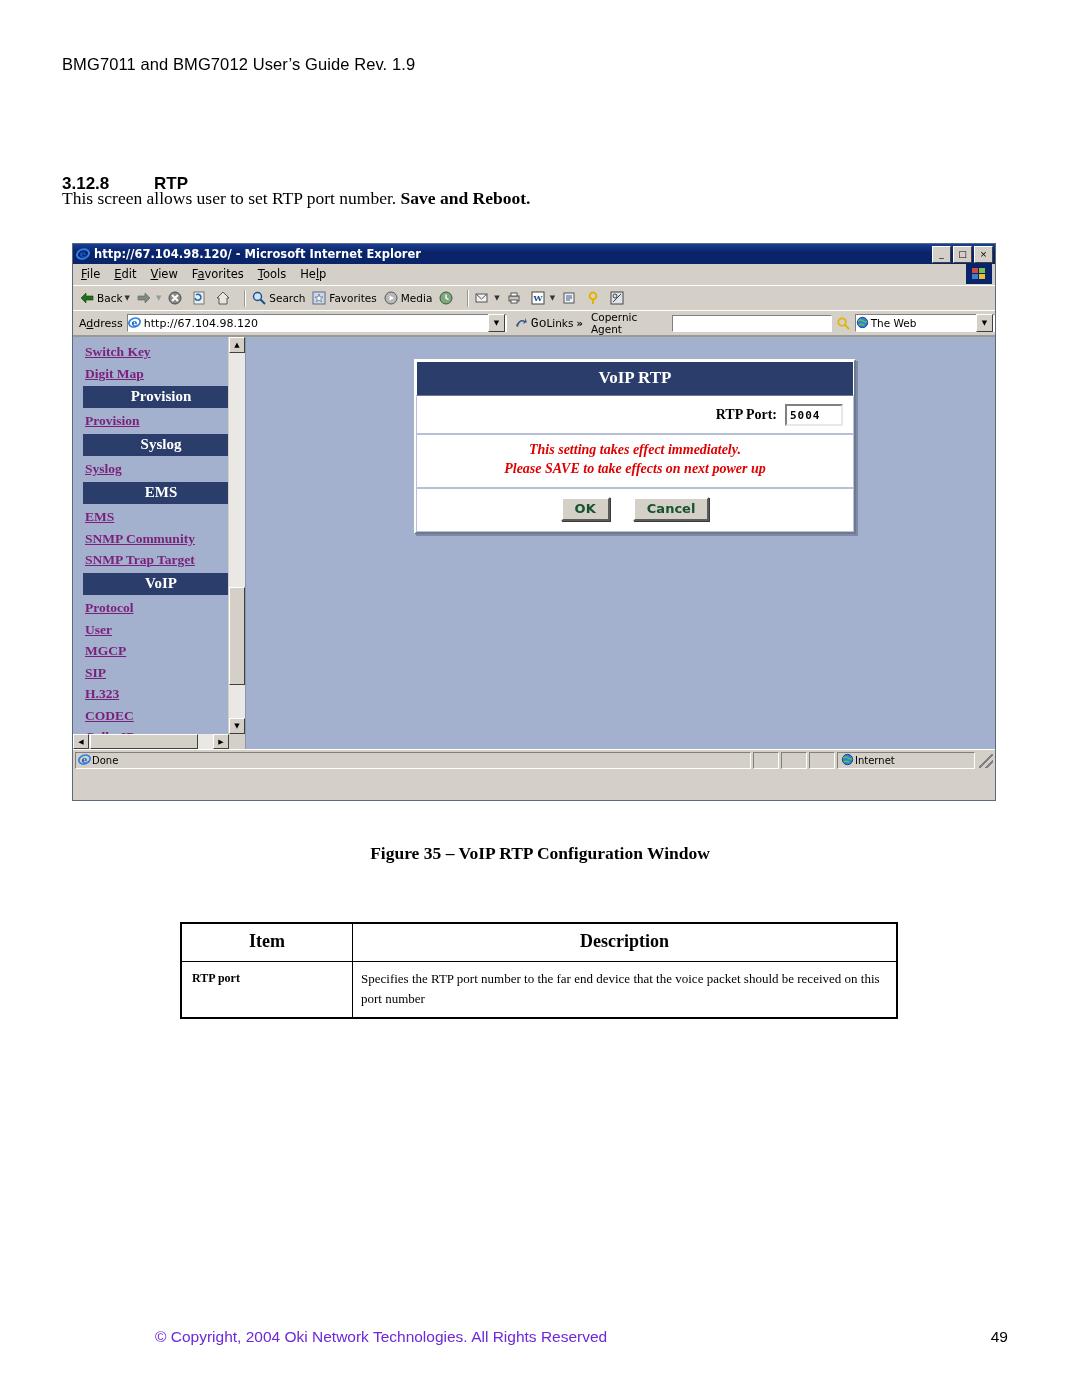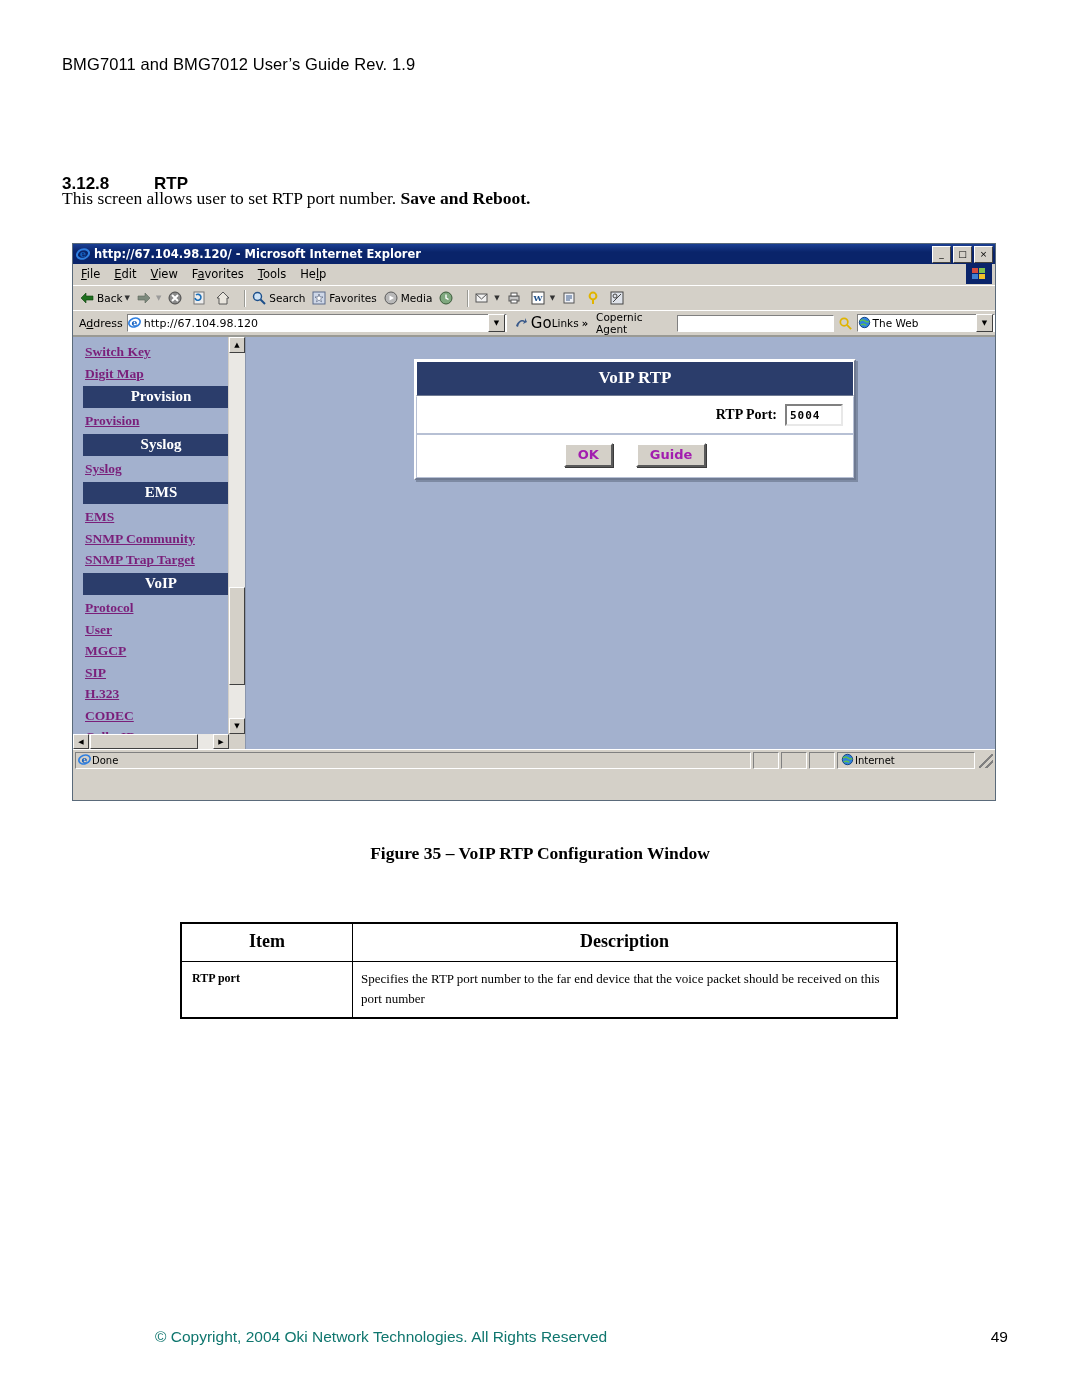--- a/index.html
+++ b/index.html
@@ -164,21 +164,21 @@
     box-sizing: border-box;
   }
   .addr-text { font-size: 11px; color:#000; margin-left:3px; font-family:"DejaVu Sans", sans-serif; }
   .addr-drop {
     width: 15px; height:16px; margin-left:auto; margin-right:1px;
     background:#d4d0c8; border:1px solid #fff;
     border-right-color:#404040;border-bottom-color:#404040;
     display:flex;align-items:center;justify-content:center;
     font-size:7px;
   }
-  .go-btn { display:flex;align-items:center;font-size:15px;margin-left:6px;color:#000; }
+  .go-btn { display:flex;align-items:center;font-size:13px;margin-left:6px;color:#000;font-family:Liberation Mono, monospace; }
   .links-btn { display:flex;align-items:flex-end;font-size:10.5px;margin-left:0;color:#000; }
   .chev { font-size:10px; margin-left:3px; font-weight:bold; }
   .copernic-label { font-size:10.5px; margin-left:8px; color:#000; }
   .copernic-field {
     width: 168px; height:17px;
     background:#fff; border:1px solid #808080;
     border-right-color:#fff;border-bottom-color:#fff;
     margin-left:5px; box-sizing:border-box;
   }
   .web-drop {
@@ -337,21 +337,21 @@
   }
   .btn {
     display:inline-block;
     background:#d4d0c8;
     border:2px solid #ffffff;
     border-right-color:#5a5a5a;
     border-bottom-color:#5a5a5a;
     font-family:"DejaVu Sans", sans-serif;
     font-weight:bold;
     font-size: 13px;
-    color:#a21caf;
+    color:#14532d;
     padding: 2px 12px 3px 12px;
     margin: 0 9px;
     box-shadow: 1px 1px 0 #3a3a3a;
   }
 
   
   .statusbar {
     height: 22px;
     background:#d4d0c8;
     border-top:1px solid #fff;
@@ -426,21 +426,21 @@
     line-height: 1.55;
   }
 
   
   .footer-text {
     position:absolute;
     left: 155px;
     top: 1328px;
     font-family:"Liberation Sans", sans-serif;
     font-size: 15.5px;
-    color:#0f766e;
+    color:#6d28d9;
   }
   .footer-page {
     position:absolute;
     right: 72px;
     top: 1328px;
     font-family:"Liberation Sans", sans-serif;
     font-size: 15.5px;
     color:#000;
   }
 </style>
@@ -677,24 +677,28 @@
 
     <div class="main-frame">
       <div class="panel">
         <div class="panel-title">VoIP RTP</div>
 
         <div class="panel-row">
           <span class="row-label">RTP Port:</span>
           <input class="port-input" type="text" value="5004" style="">
         </div>
 
+        <div class="panel-note">
+          <div>This setting takes effect immediately.</div>
+          <div>Please SAVE to take effects on next power up</div>
+        </div>
 
         <div class="panel-actions">
           <span class="btn">OK</span>
-          <span class="btn">Guide</span>
+          <span class="btn">Cancel</span>
         </div>
       </div>
     </div>
   </div>
 
   <div class="statusbar">
     <span class="sb-cell sb-main">
       <span>
         <svg width="13" height="13" viewBox="0 0 14 14">
           <ellipse cx="7" cy="7" rx="6.2" ry="4.6" fill="none" stroke="#2f7fe0" stroke-width="1.8" transform="rotate(-20 7 7)"></ellipse>

